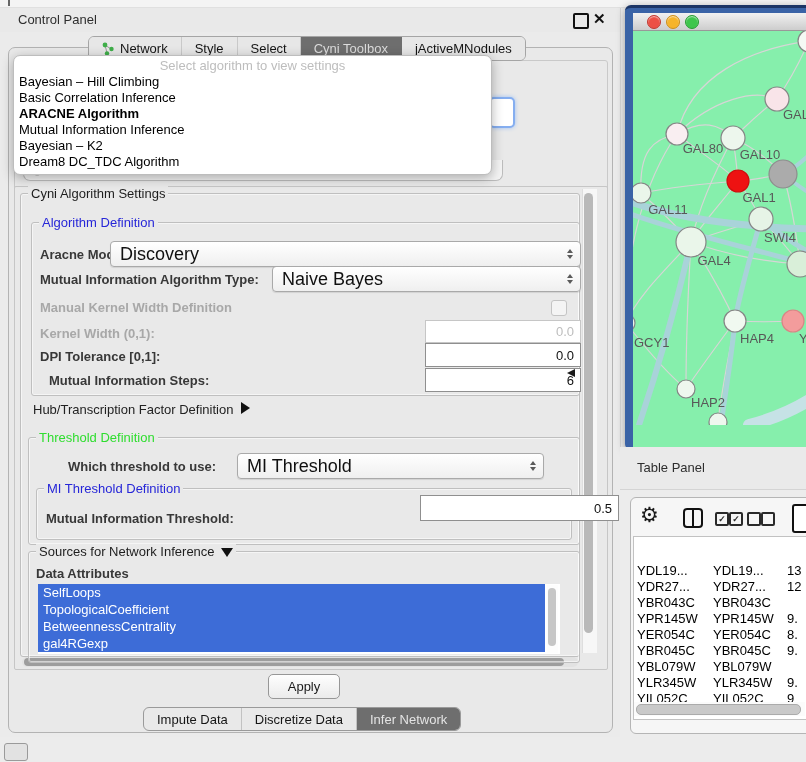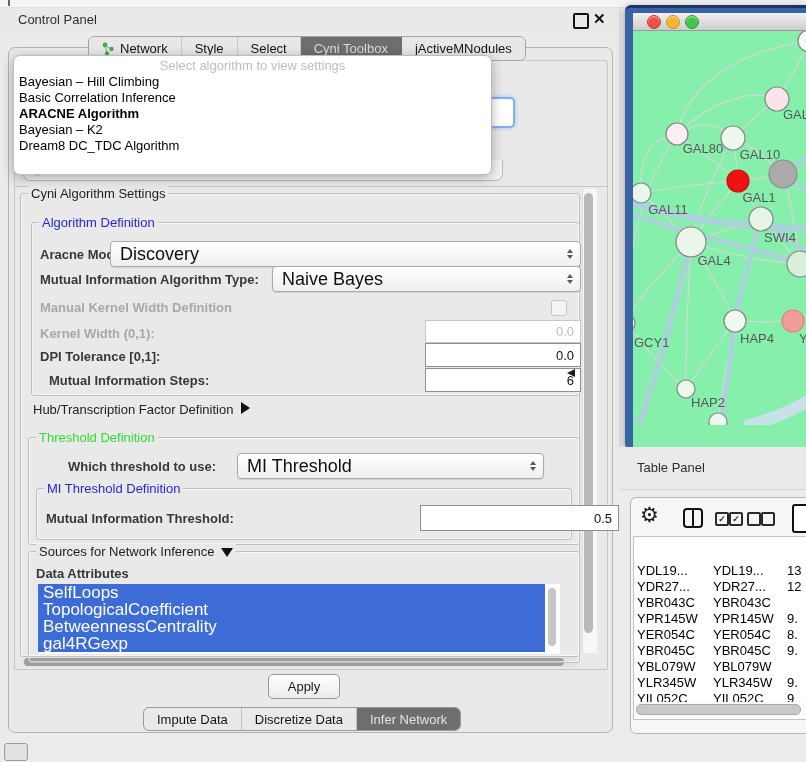--- a/index.html
+++ b/index.html
@@ -63,21 +63,21 @@
 
   .field{position:absolute;background:#fff;border:1px solid #8f8f8f;font-size:13px;color:#101010;display:flex;align-items:center;justify-content:flex-end;padding:0 6px;}
   .field.dis{border-color:#c6c6c6;color:#bdbdbd;}
   .checkbox{position:absolute;width:14px;height:14px;border:1px solid #c4c4c4;border-radius:3px;background:#f4f4f4;}
 
   .tri-right{display:inline-block;width:0;height:0;border-top:6px solid transparent;border-bottom:6px solid transparent;border-left:9px solid #111;margin-left:8px;}
   .tri-down{display:inline-block;width:0;height:0;border-left:6px solid transparent;border-right:6px solid transparent;border-top:9px solid #111;margin-left:6px;vertical-align:middle;}
 
   
   #attr-list{position:absolute;left:38px;top:576px;width:522px;height:70px;background:#fff;overflow:hidden;}
-  .attr-item{height:17px;line-height:17px;width:502px;padding-left:5px;background:#3d6cd7;color:#fff;font-size:17px;white-space:nowrap;}
+  .attr-item{height:17px;line-height:17px;width:502px;padding-left:5px;background:#3d6cd7;color:#fff;font-size:13px;white-space:nowrap;}
   .list-vscroll{position:absolute;left:547px;top:577px;width:11px;height:68px;background:#fdfdfd;}
   .list-vthumb{position:absolute;left:548px;top:580px;width:8px;height:58px;background:#c6c6c6;border-radius:4px;}
 
   .apply-btn{position:absolute;left:268px;top:666px;width:70px;height:23px;background:linear-gradient(#fefefe,#ebebeb);border:1px solid #979797;border-radius:5px;font-size:13px;color:#1a1a1a;display:flex;align-items:center;justify-content:center;}
 
   .bottom-tabbar{position:absolute;left:143px;top:699px;height:22px;display:flex;border:1px solid #9a9a9a;border-radius:6px;background:#e9e9e9;overflow:hidden;font-size:13px;}
   .btab{display:flex;align-items:center;padding:0 13px;color:#151515;border-right:1px solid #c2c2c2;}
   .btab:last-child{border-right:none;}
   .btab.sel{background:#6e6e6e;color:#e4e4e4;}
 
@@ -166,20 +166,21 @@
     <div class="ghost-combo">
       <span>galFiltered.sif default node</span>
     </div>
 
     <div id="algo-dropdown">
       <div class="dd-hint">Select algorithm to view settings</div>
       <div id="dd-items">
           <div class="dd-item">Bayesian – Hill Climbing</div>
           <div class="dd-item">Basic Correlation Inference</div>
           <div class="dd-item bold">ARACNE Algorithm</div>
+          <div class="dd-item">Mutual Information Inference</div>
           <div class="dd-item">Bayesian – K2</div>
           <div class="dd-item">Dream8 DC_TDC Algorithm</div>
         </div>
     </div>
 
     <div class="viewport"></div>
     <div class="vscroll"></div>
     <div class="vthumb"></div>
     <div class="hscroll"></div>
     <div class="hthumb"></div>
@@ -241,21 +242,21 @@
       <span class="arrows">
           <span class="arr-up"></span>
           <span class="arr-dn"></span>
         </span>
     </div>
 
     <div class="group" style="left:36px;top:480px;width:534px;height:50px;">
       <span class="glabel blue">MI Threshold Definition</span>
     </div>
     <div class="lbl" style="left:46px;top:503px;">Mutual Information Threshold:</div>
-    <div class="field" style="left:420px;top:497px;width:143px;height:24px;padding-left:48px;">
+    <div class="field" style="left:420px;top:487px;width:143px;height:24px;padding-left:48px;">
       <span>0.5</span>
     </div>
 
     <div class="group" style="left:28px;top:543px;width:550px;height:110px;">
       <span class="glabel black"><span>Sources for Network Inference</span><span class="tri-down"></span></span>
     </div>
     <div class="lbl" style="left:36px;top:558px;text-align:center;">Data Attributes</div>
     <div id="attr-list">
         <div class="attr-item">SelfLoops</div>
         <div class="attr-item">TopologicalCoefficient</div>

